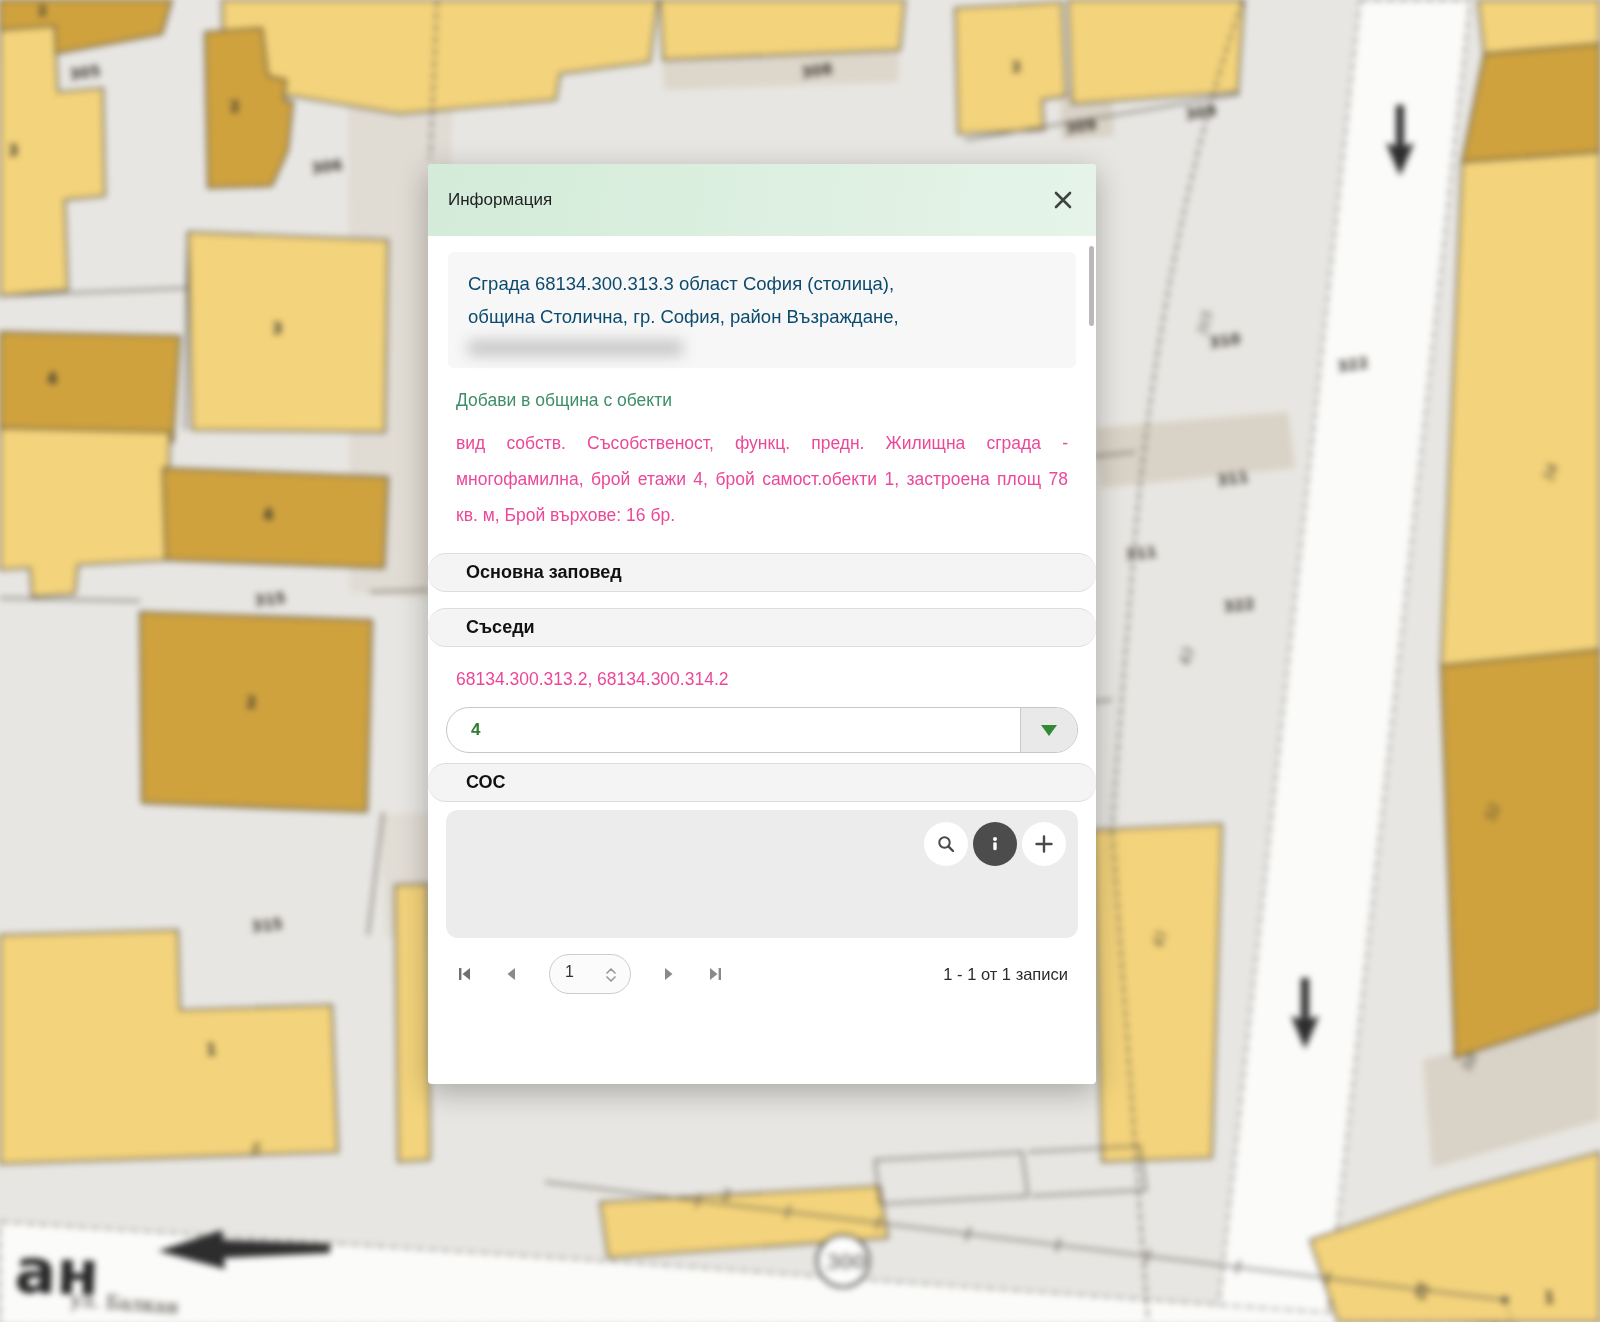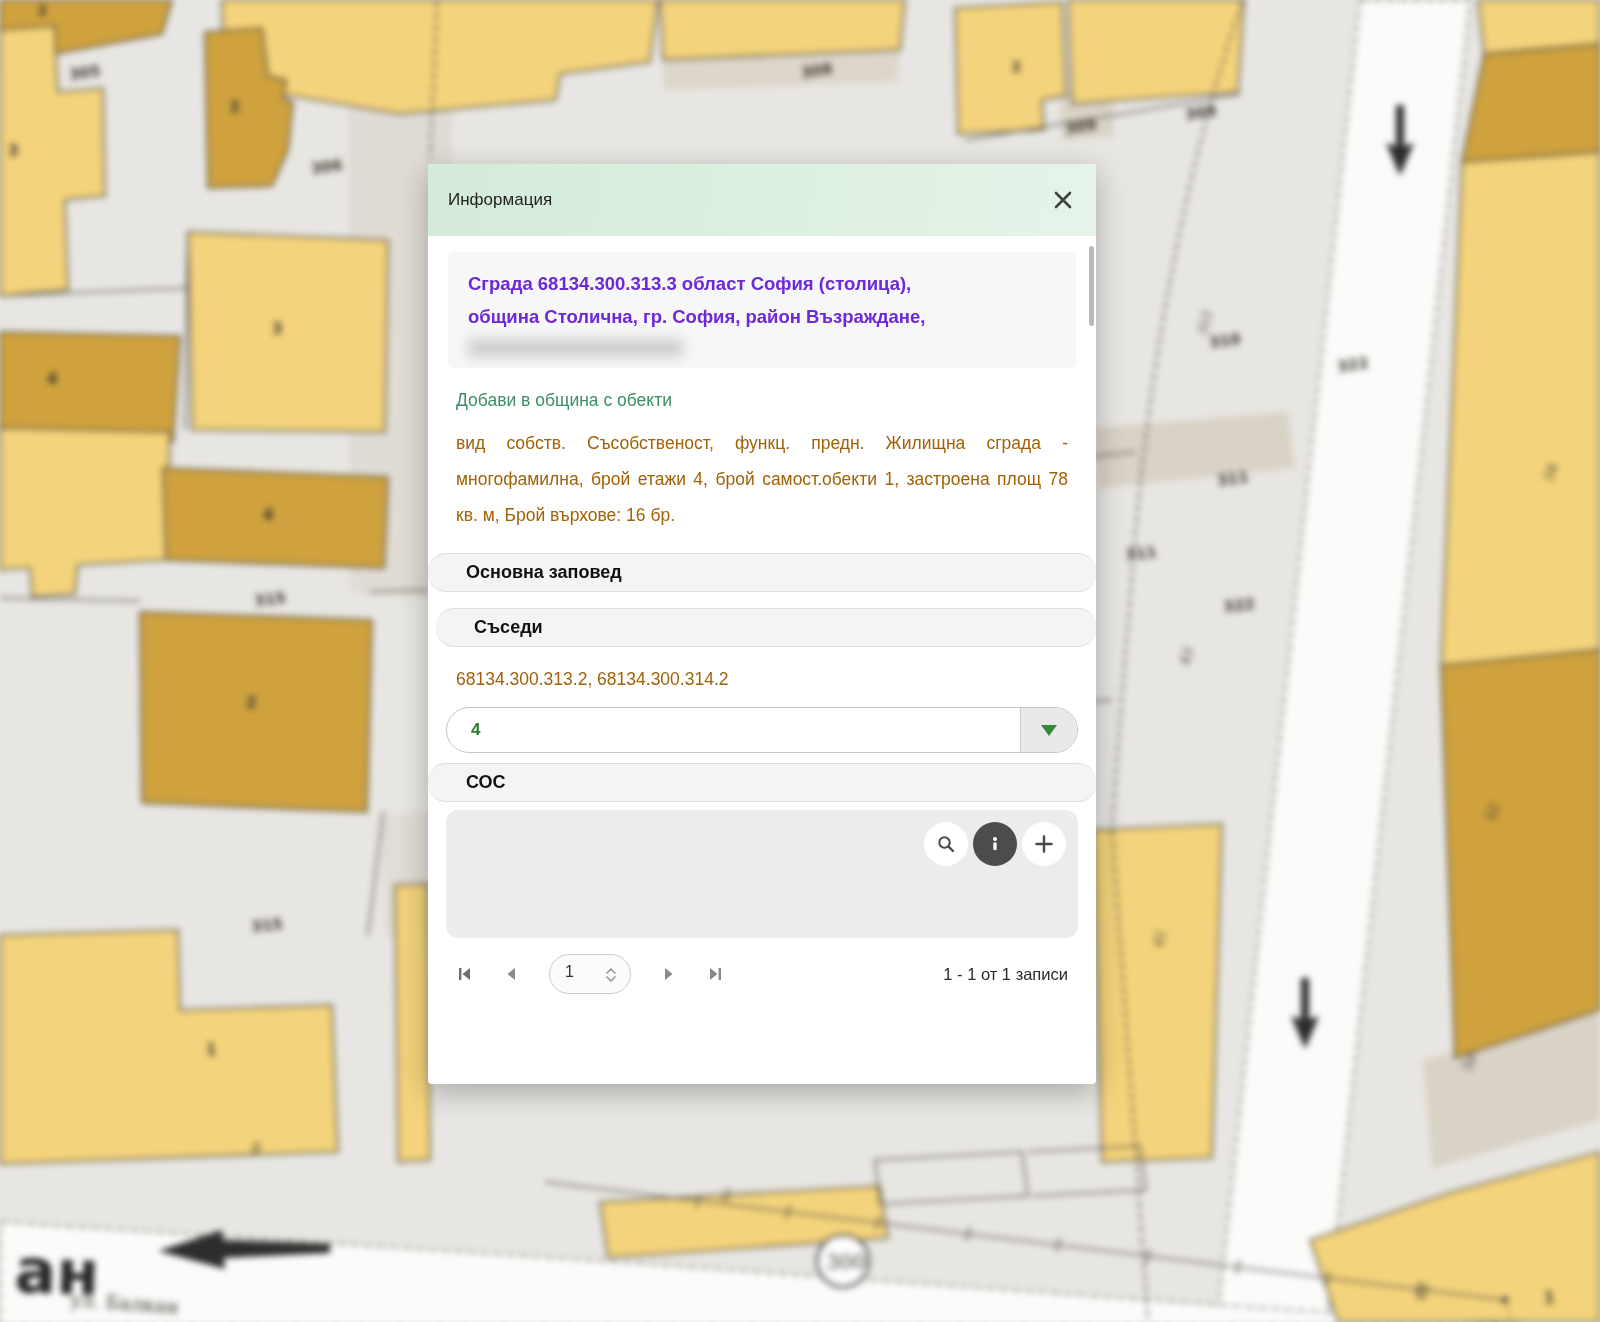--- a/index.html
+++ b/index.html
@@ -29,27 +29,27 @@
   
   .panel{position:absolute;left:428px;top:164px;width:668px;height:920px;background:#fff;
          border-radius:4px;box-shadow:0 8px 30px rgba(0,0,0,.28);overflow:hidden;}
   .panel-header{height:72px;background:linear-gradient(100deg,var(--header-g1),var(--header-g2));
          display:flex;align-items:center;justify-content:space-between;padding:0 20px;box-sizing:border-box;}
   .panel-title{font-size:17px;color:#222;}
   .close-btn{background:none;border:none;padding:0;cursor:pointer;line-height:0;}
   .panel-body{position:relative;height:972px;overflow:hidden;}
   .scrollthumb{position:absolute;right:2px;top:10px;width:5px;height:80px;background:#b9b9b9;border-radius:3px;}
   .title-box{margin:16px 20px 0;background:#f7f7f7;border-radius:6px;padding:15px 20px 12px;
-         font-weight:bold;font-size:18.5px;line-height:33px;color:#6d28d9;}
+         font-weight:normal;font-size:18.5px;line-height:33px;color:#0c4a6e;}
   .redact{height:16px;width:215px;background:#c7c7c7;filter:blur(7px);margin-top:7px;border-radius:3px;}
   .add-link{display:block;margin:22px 28px 0;color:var(--accent);font-size:17.5px;text-decoration:none;cursor:pointer;}
-  .para{margin:14px 28px 0;font-size:17.5px;line-height:36px;color:#a16207;text-align:justify;text-align-last:left;}
+  .para{margin:14px 28px 0;font-size:17.5px;line-height:36px;color:#ec4899;text-align:justify;text-align-last:left;}
   .strip{margin-top:20px;background:var(--stripbg);border-top:1px solid var(--stripbd);
          border-bottom:1px solid var(--stripbd);padding:8px 0 8px 38px;font-weight:bold;font-size:18px;color:#111;border-radius:18px;}
-  .strip.sm{margin-top:16px;margin-left:8px;}
+  .strip.sm{margin-top:16px;}
   .strip.xs{margin-top:10px;}
   .dropdown{margin:10px 18px 0;height:46px;border:1.5px solid #c6c6c6;border-radius:23px;background:#fff;
          position:relative;display:flex;align-items:center;padding-left:24px;box-sizing:border-box;cursor:pointer;}
   .dd-value{font-weight:bold;font-size:17px;color:var(--valgreen);}
   .dd-cap{position:absolute;right:0;top:0;bottom:0;width:56px;background:#e9e9e9;border-left:1px solid #c9c9c9;
          border-radius:0 22px 22px 0;display:flex;align-items:center;justify-content:center;cursor:pointer;}
   .dd-tri{width:0;height:0;border-left:8px solid transparent;border-right:8px solid transparent;border-top:11px solid #338a36;}
   .sos-item{margin:8px 18px 0;background:var(--itembg);border-radius:12px;padding:14px 16px;min-height:128px;
          position:relative;box-sizing:border-box;cursor:pointer;}
   .sos-text{position:relative;padding-left:26px;font-size:17px;line-height:30px;max-width:400px;}

